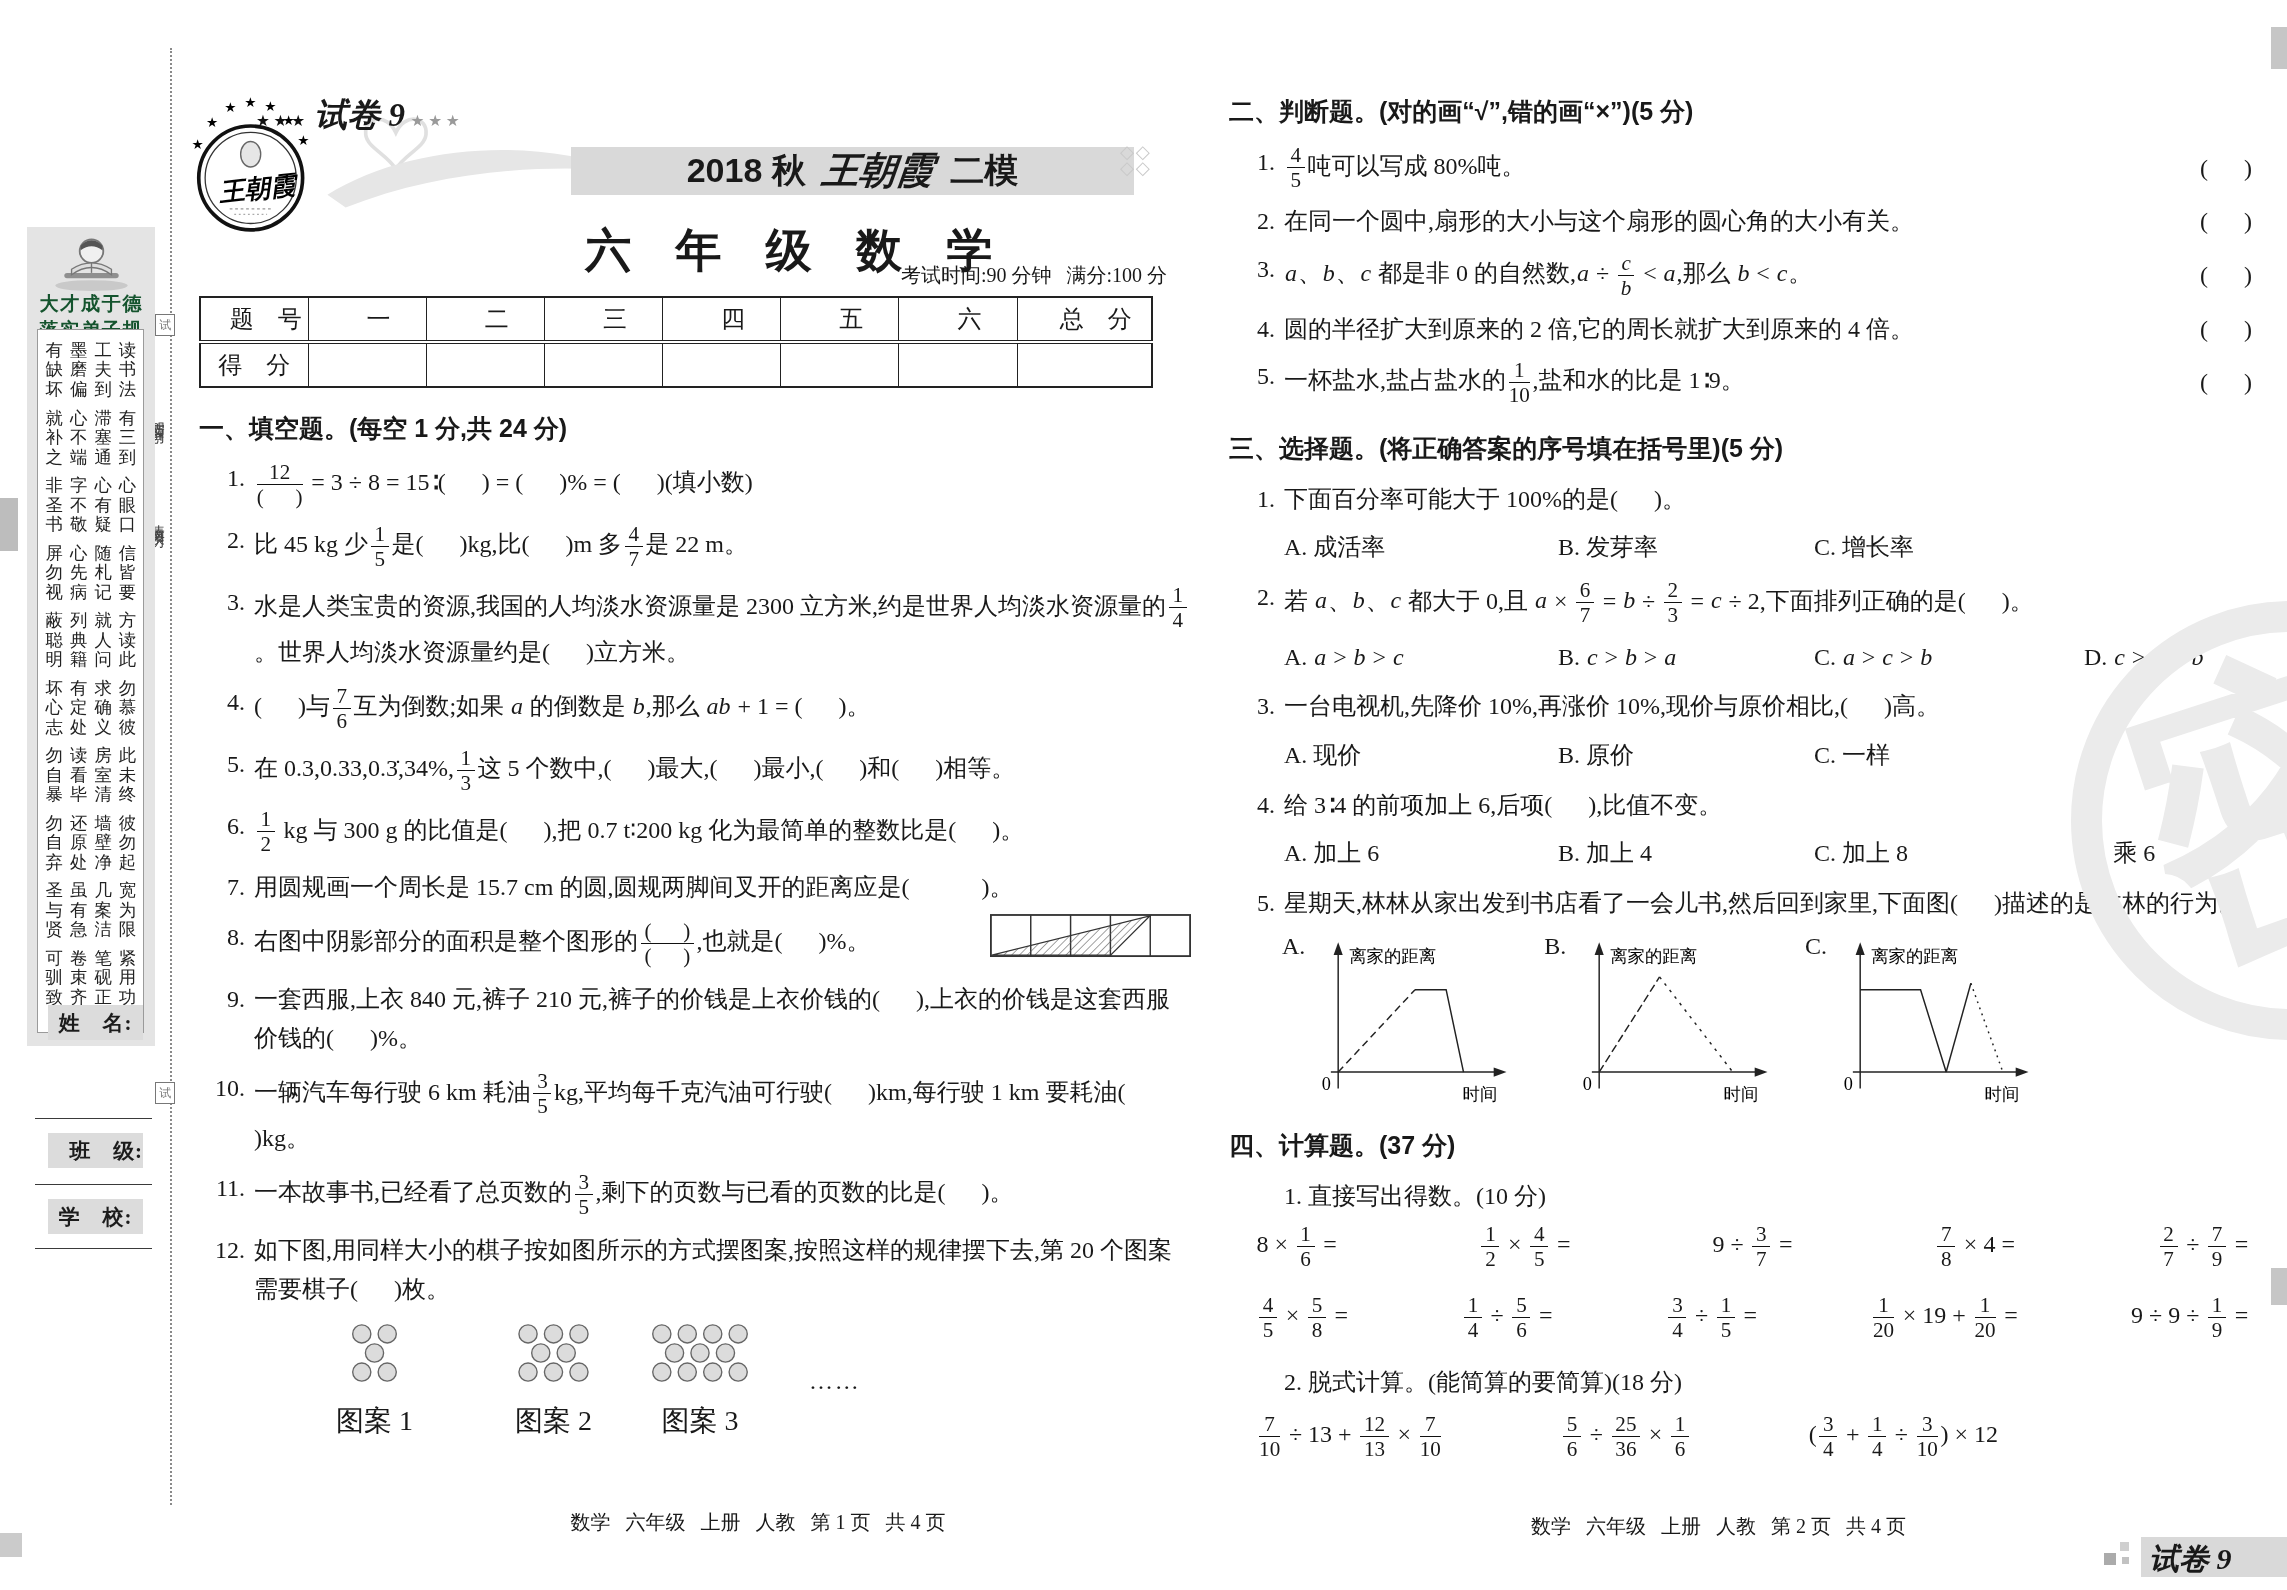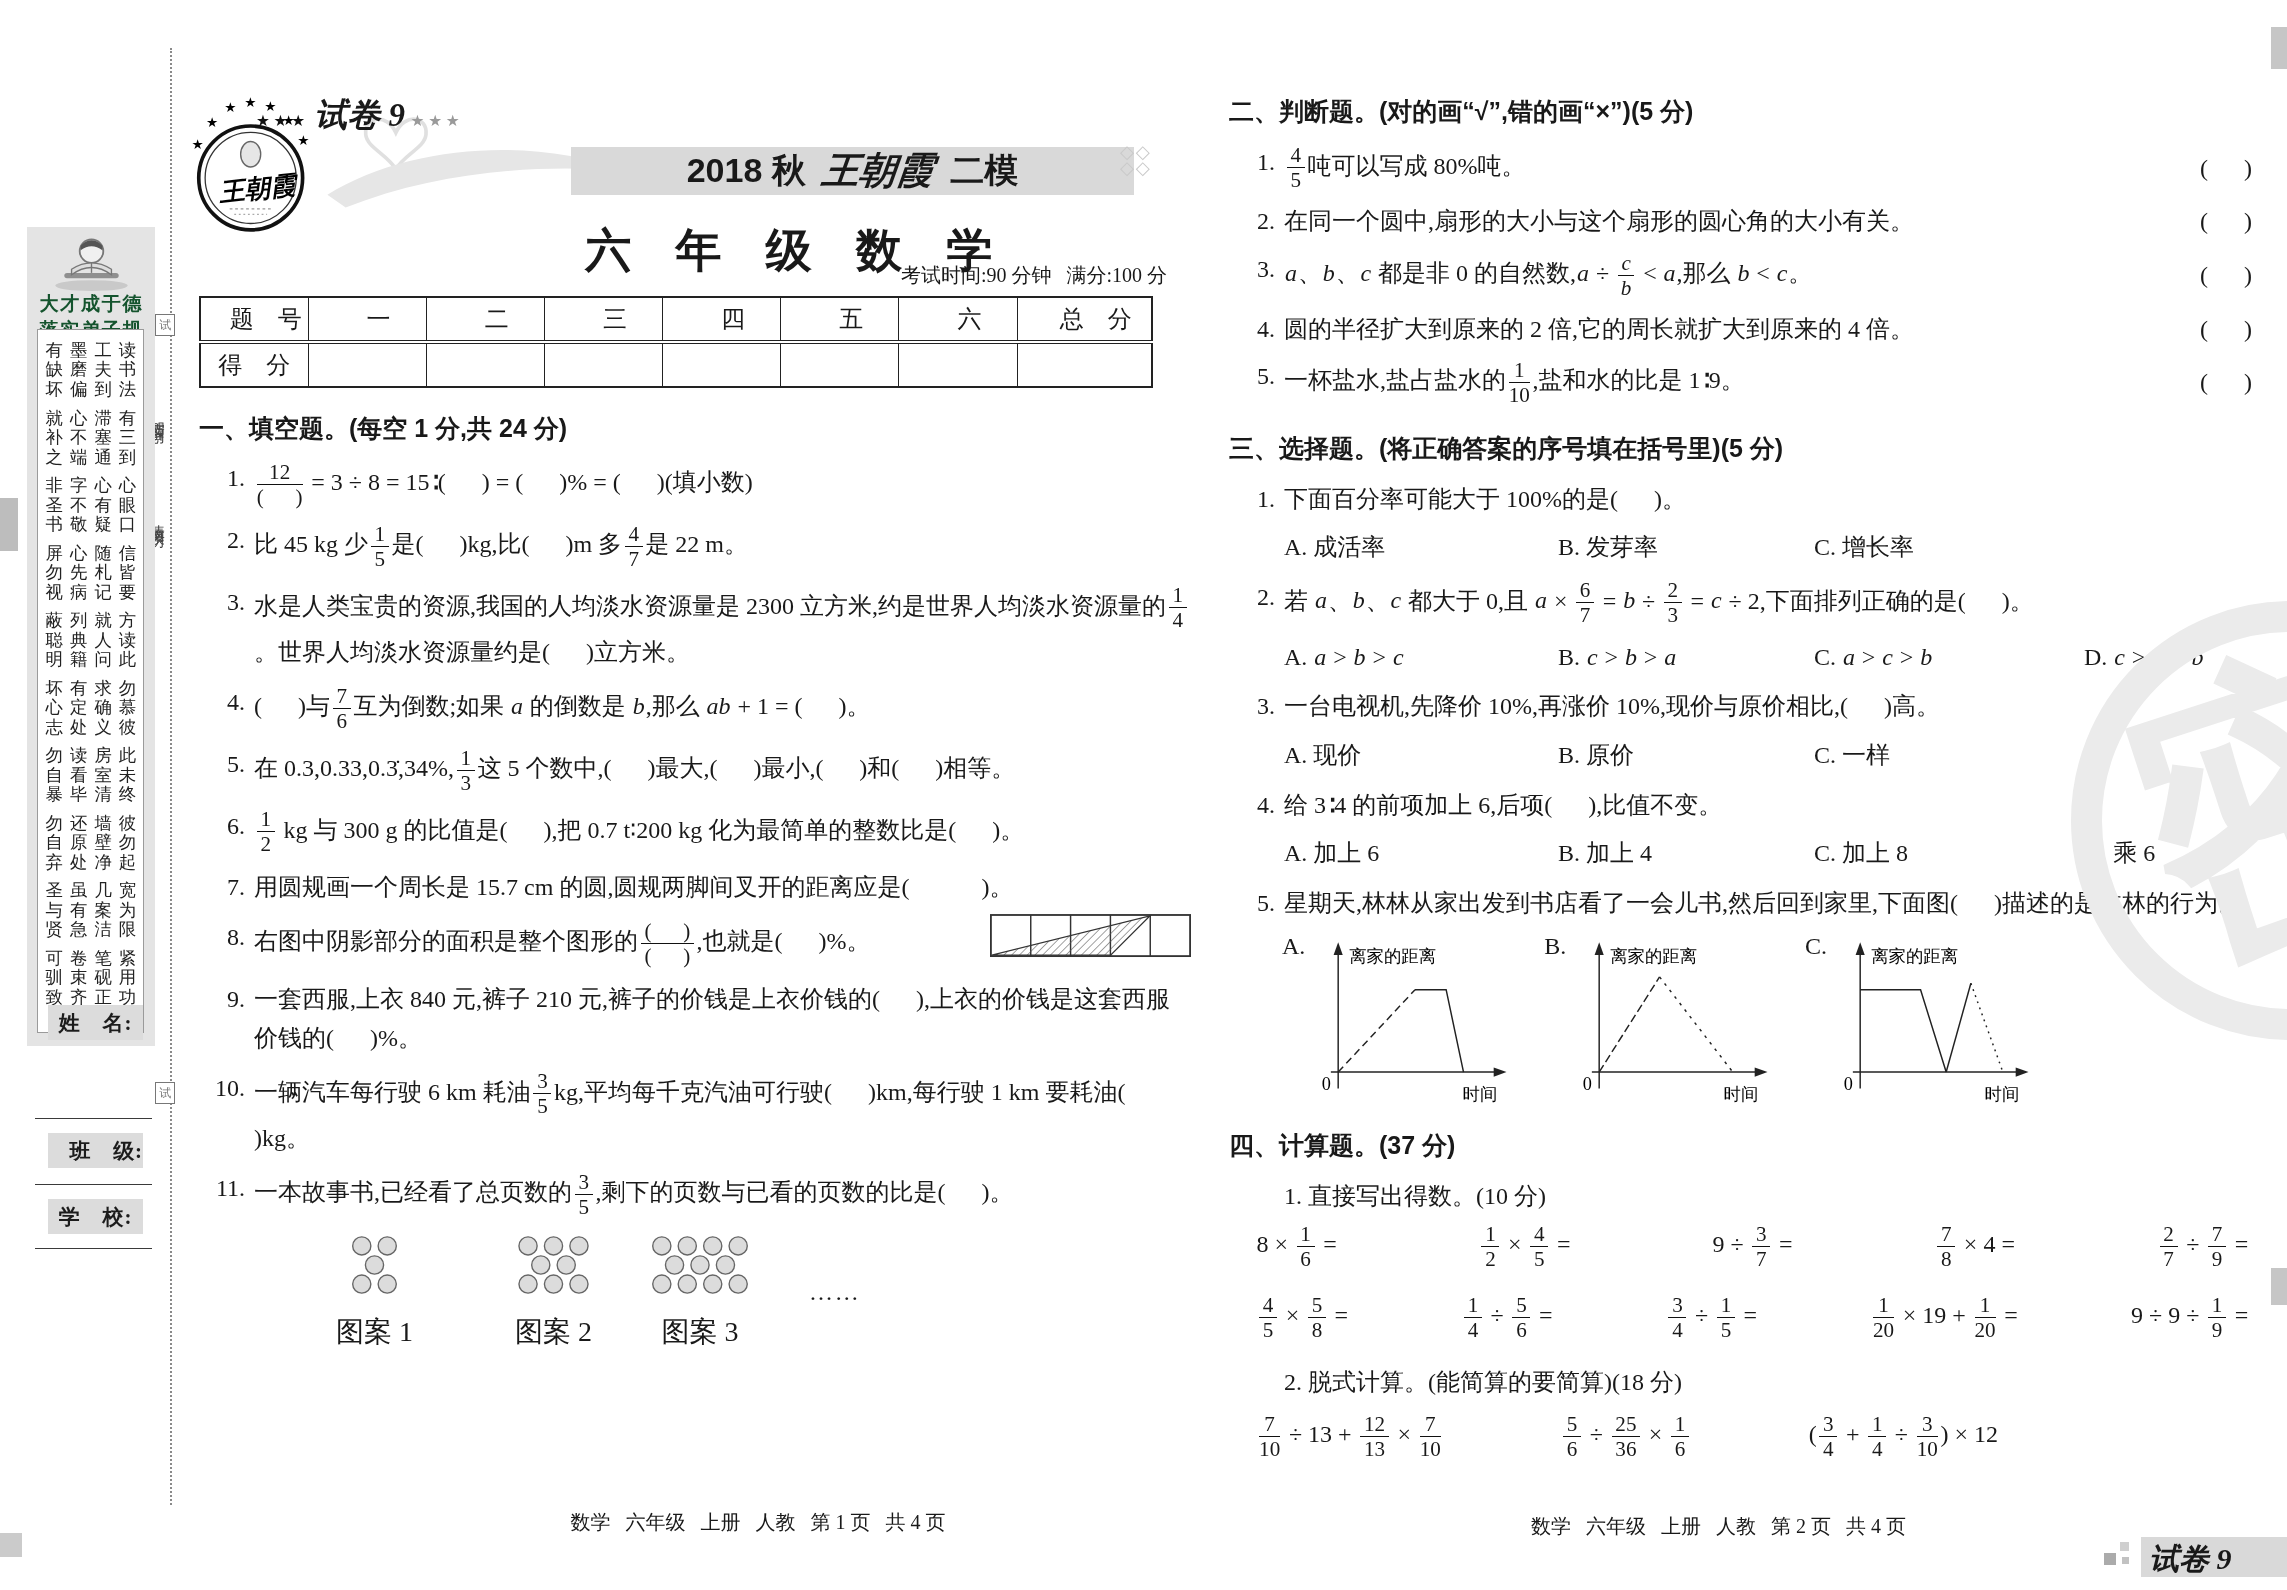--- a/index.html
+++ b/index.html
@@ -389,20 +389,24 @@
         <div class="qtx"><span>一套西服,上衣 840 元,裤子 210 元,裤子的价钱是上衣价钱的(      ),上衣的价钱是这套西服价钱的(      )%。</span></div>
       </div>
     <div class="q">
         <span class="qno">10.</span>
         <div class="qtx"><span>一辆汽车每行驶 6 km 耗油</span><span class="fr"><span class="n">3</span><span class="d">5</span></span><span>kg,平均每千克汽油可行驶(      )km,每行驶 1 km 要耗油(      )kg。</span></div>
       </div>
     <div class="q">
         <span class="qno">11.</span>
         <div class="qtx"><span>一本故事书,已经看了总页数的</span><span class="fr"><span class="n">3</span><span class="d">5</span></span><span>,剩下的页数与已看的页数的比是(      )。</span></div>
       </div>
+    <div class="q">
+        <span class="qno">12.</span>
+        <div class="qtx"><span>如下图,用同样大小的棋子按如图所示的方式摆图案,按照这样的规律摆下去,第 20 个图案需要棋子(      )枚。</span></div>
+      </div>
 
     <div class="patterns">
       <div class="pat">
         <svg width="51" height="60" viewBox="0 0 56 66">
           <g fill="#dcdcdc" stroke="#666" stroke-width="1.5">
             <circle cx="14" cy="12" r="10"></circle>
               <circle cx="42" cy="12" r="10"></circle>
             <circle cx="28" cy="33" r="10"></circle>
             <circle cx="14" cy="54" r="10"></circle>
               <circle cx="42" cy="54" r="10"></circle>

